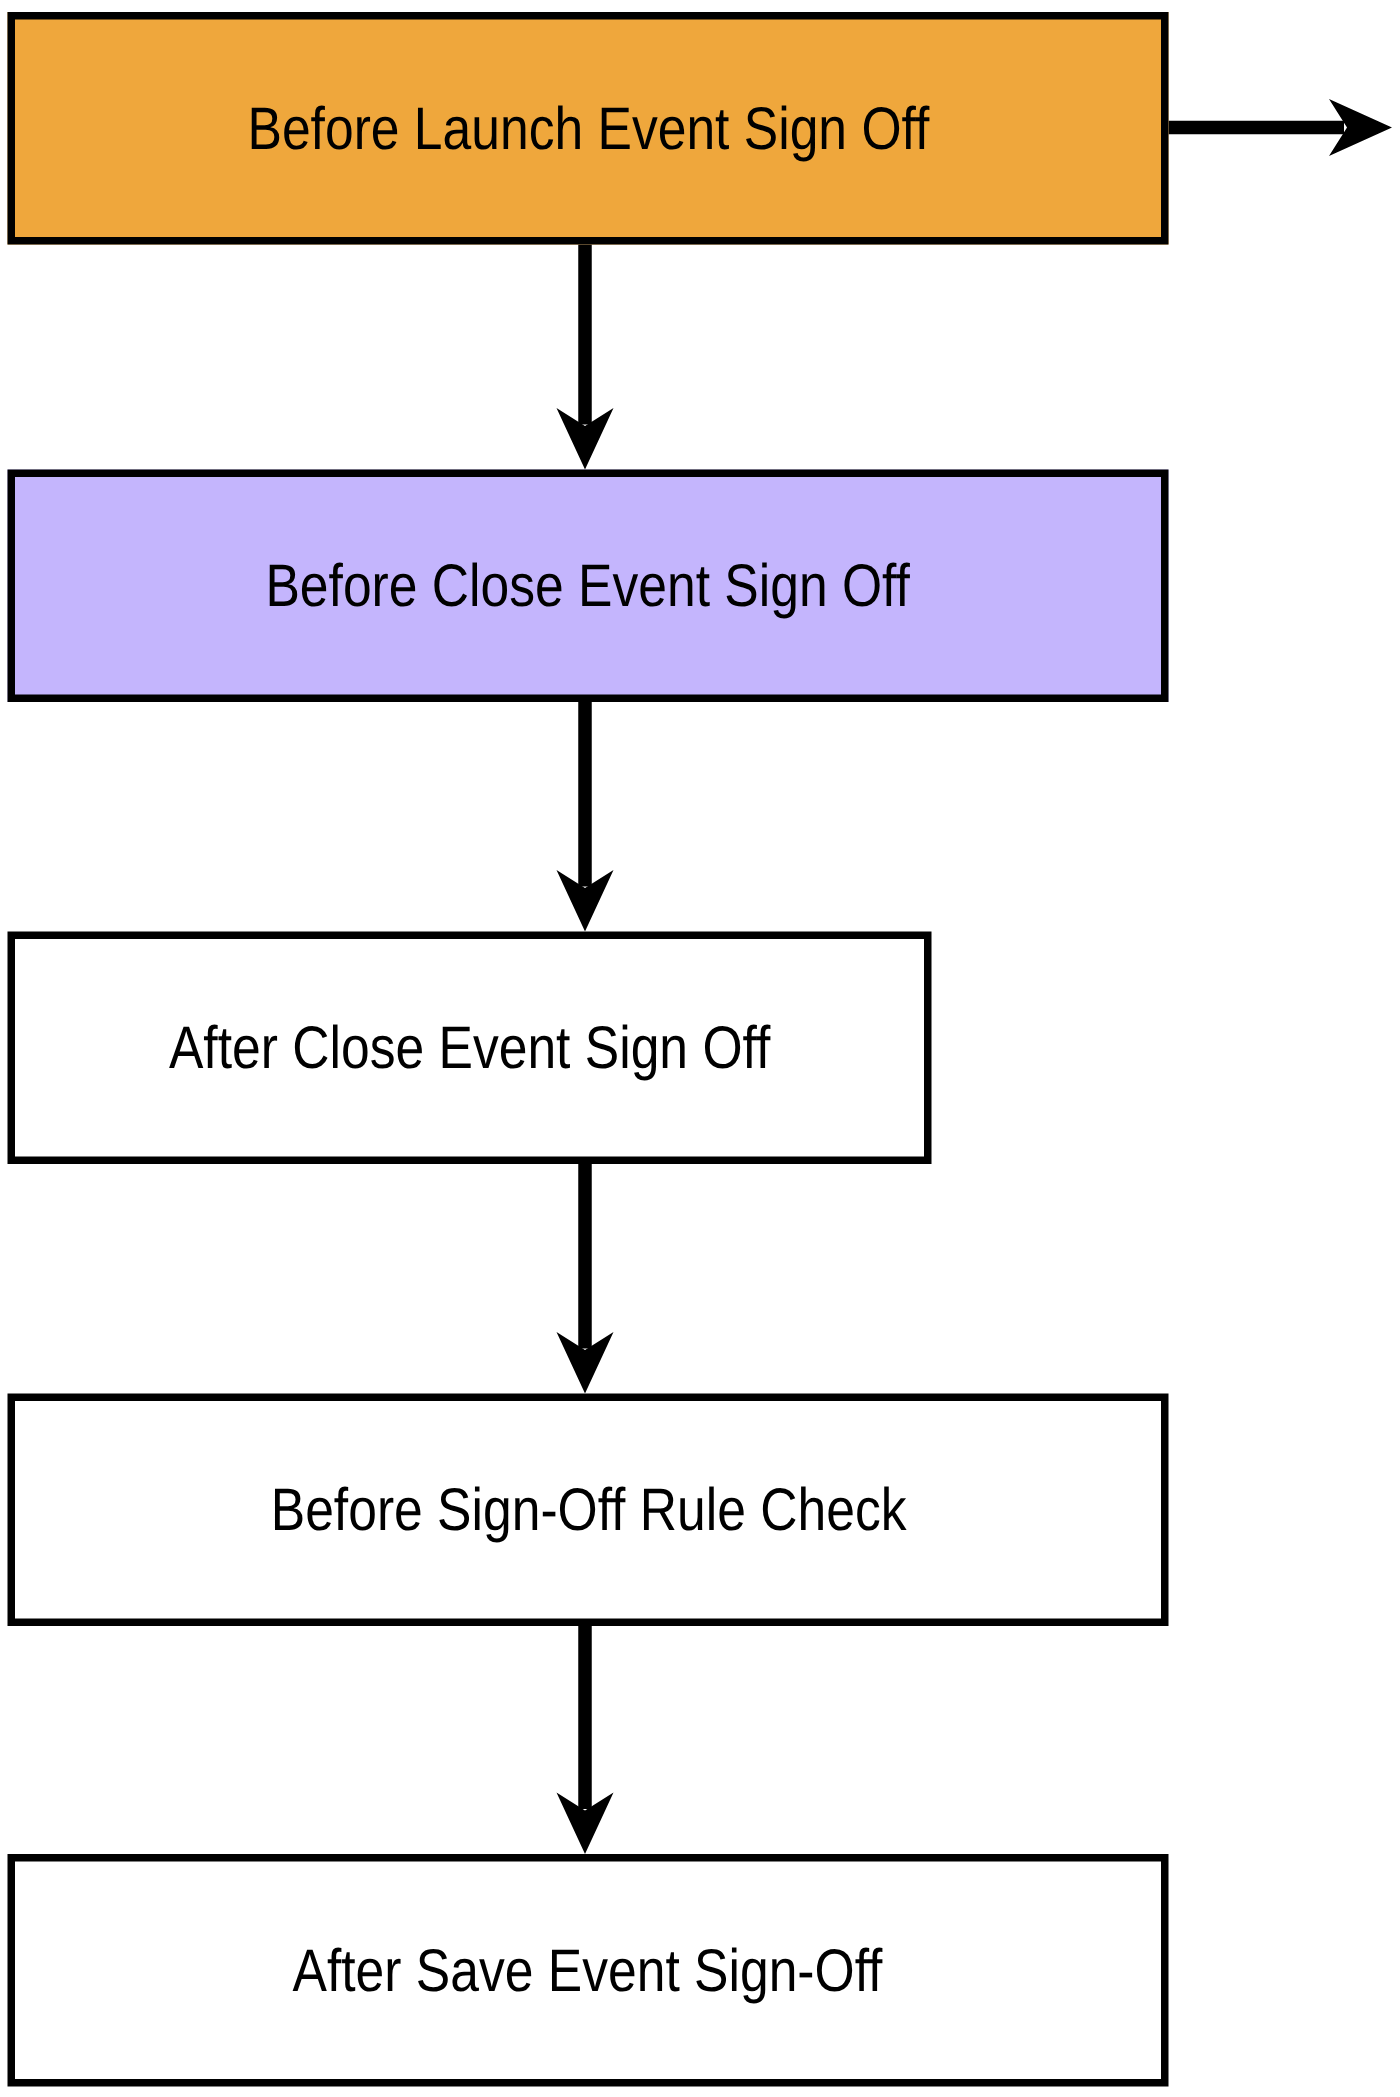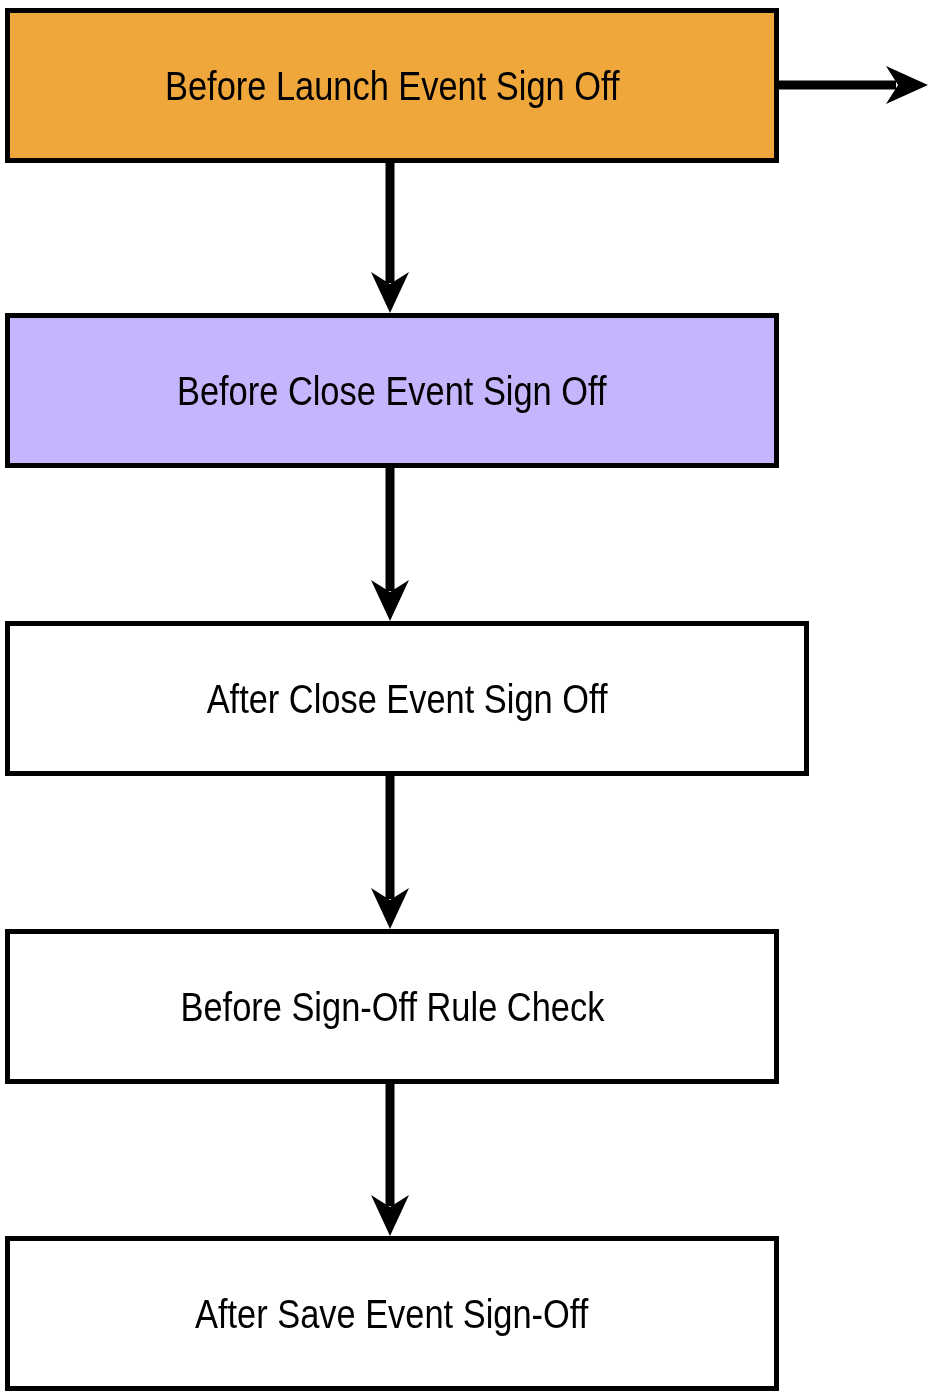--- a/index.html
+++ b/index.html
@@ -81,21 +81,21 @@
   </svg>
 
   <div class="node-box" id="node-0" style="left: 5px; top: 8px; width: 774px; height: 155px; background: rgb(239, 167, 60); border-color: rgb(0, 0, 0);">
     <span class="node-label">Before Launch Event Sign Off</span>
   </div>
 
   <div class="node-box" id="node-1" style="left: 5px; top: 313px; width: 774px; height: 155px; background: #c4b5fd; border-color: rgb(0, 0, 0);">
     <span class="node-label">Before Close Event Sign Off</span>
   </div>
 
-  <div class="node-box" id="node-2" style="left: 5px; top: 621px; width: 804px; height: 155px; background: rgb(255, 255, 255); border-color: rgb(0, 0, 0);">
+  <div class="node-box" id="node-2" style="left: 5px; top: 621px; width: 616px; height: 155px; background: rgb(255, 255, 255); border-color: rgb(0, 0, 0);">
     <span class="node-label">After Close Event Sign Off</span>
   </div>
 
   <div class="node-box" id="node-4" style="left: 5px; top: 1236px; width: 774px; height: 155px; background: rgb(255, 255, 255); border-color: rgb(0, 0, 0);">
     <span class="node-label">After Save Event Sign-Off</span>
   </div>
 
   <div class="node-box" id="node-3" style="left: 5px; top: 929px; width: 774px; height: 155px; background: rgb(255, 255, 255); border-color: rgb(0, 0, 0);">
     <span class="node-label">Before Sign-Off Rule Check</span>
   </div>

